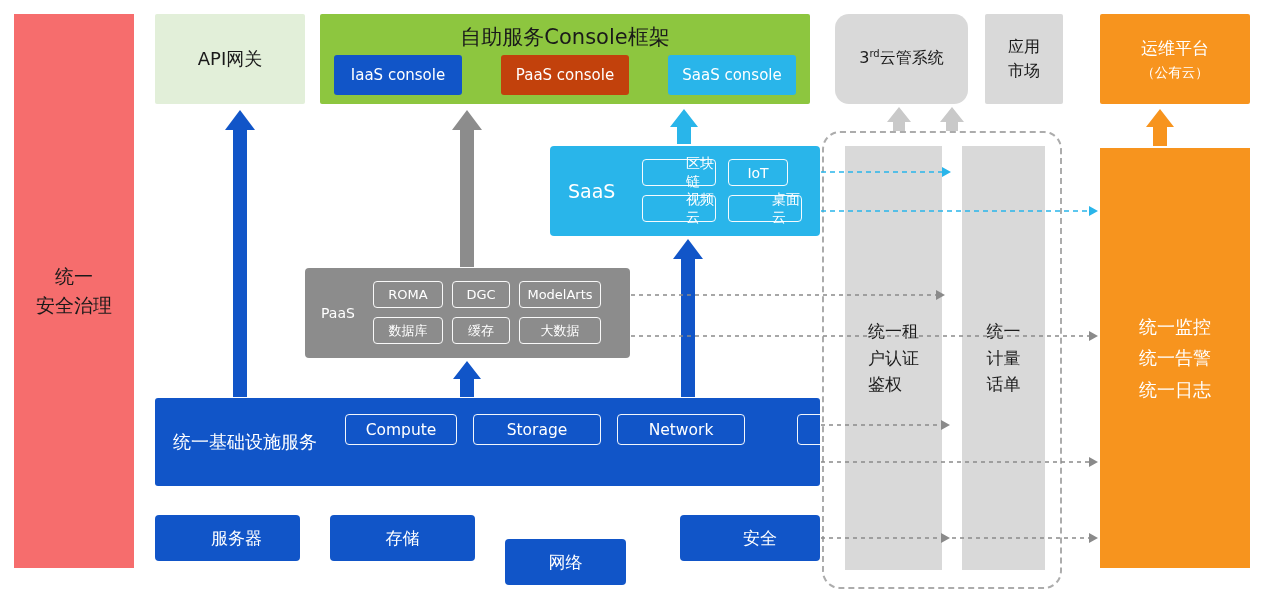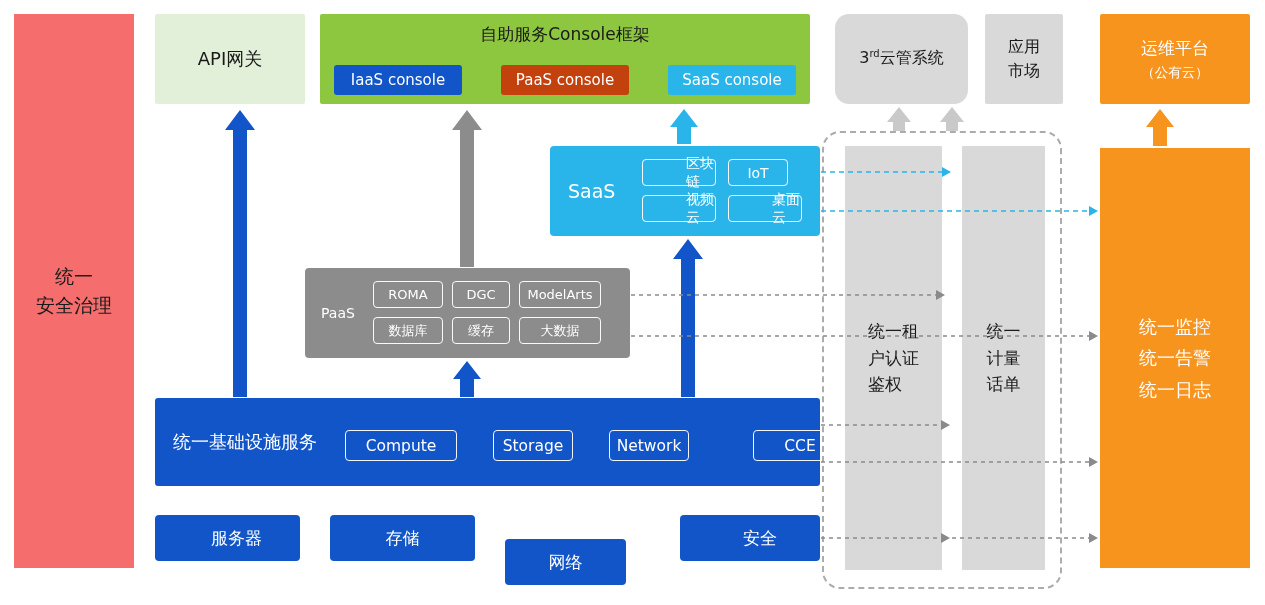--- a/index.html
+++ b/index.html
@@ -13,24 +13,24 @@
   #security-bar { left:14px; top:14px; width:120px; height:554px; background:#F66D6D;
     color:#1a1a1a; font-size:19px; text-align:center; }
   #security-bar .lines { line-height:1.55; }
 
   
   #api-gateway { left:155px; top:14px; width:150px; height:90px; background:#E2EFD9;
     color:#1a1a1a; font-size:18px; border-radius:2px; }
 
   #console-frame { left:320px; top:14px; width:490px; height:90px; background:#8DC63F; border-radius:2px; }
   #console-frame .title { position:absolute; top:9px; left:0; right:0; text-align:center;
-    color:#1a1a1a; font-size:17px; }
+    color:#1a1a1a; font-size:21px; }
   #console-frame .items { position:absolute; bottom:9px; left:14px; right:14px;
     display:flex; justify-content:space-between; }
-  .console-item { width:128px; height:30px; border-radius:3px; color:#fff; font-size:15px;
+  .console-item { width:128px; height:40px; border-radius:3px; color:#fff; font-size:15px;
     display:flex; align-items:center; justify-content:center; }
   .console-item.iaas { background:#1155C8; }
   .console-item.paas { background:#c2410c; }
   .console-item.saas { background:#29B5EA; }
 
   #third-cloud { left:835px; top:14px; width:133px; height:90px; background:#D9D9D9;
     color:#1a1a1a; font-size:16px; border-radius:14px; }
   #third-cloud sup { font-size:10px; }
 
   #app-market { left:985px; top:14px; width:78px; height:90px; background:#D9D9D9;
@@ -57,23 +57,23 @@
   #paas-box .box-label { position:absolute; left:16px; top:0; bottom:0; display:flex;
     align-items:center; color:#fff; font-size:14px; }
   #paas-box .chips { position:absolute; left:68px; top:13px; display:grid;
     grid-template-columns:70px 58px 82px; gap:9px 9px; }
   #paas-box .chip { font-size:13px; height:27px; width:auto; }
 
   
   #infra-bar { left:155px; top:398px; width:665px; height:88px; background:#1155C8; border-radius:3px; }
   #infra-bar .box-label { position:absolute; left:18px; top:0; bottom:0; display:flex;
     align-items:center; color:#fff; font-size:18px; }
-  #infra-bar .chips { position:absolute; left:190px; top:32px; display:flex; gap:28px; }
+  #infra-bar .chips { position:absolute; left:190px; top:16px; display:flex; gap:16px; }
   #infra-bar .chip { height:31px; font-size:15.5px; }
-  .w94 { width:94px;margin-left:36px; } .w104 { width:80px;margin-left:8px; } .w112 { width:112px; }
+  .w94 { width:94px;margin-left:36px; } .w104 { width:128px; } .w112 { width:112px; }
 
   
   .bottom-box { top:515px; height:46px; background:#1155C8; color:#fff; font-size:17px; border-radius:4px; }
   #bb-server  { left:155px; width:145px;padding-left:18px; }
   #bb-storage { left:330px; width:145px; }
   #bb-network { left:505px; width:121px;margin-top:24px; }
   #bb-security{ left:680px; width:140px;padding-left:20px; }
 
   
   #dashed-group { left:822px; top:131px; width:240px; height:458px;

